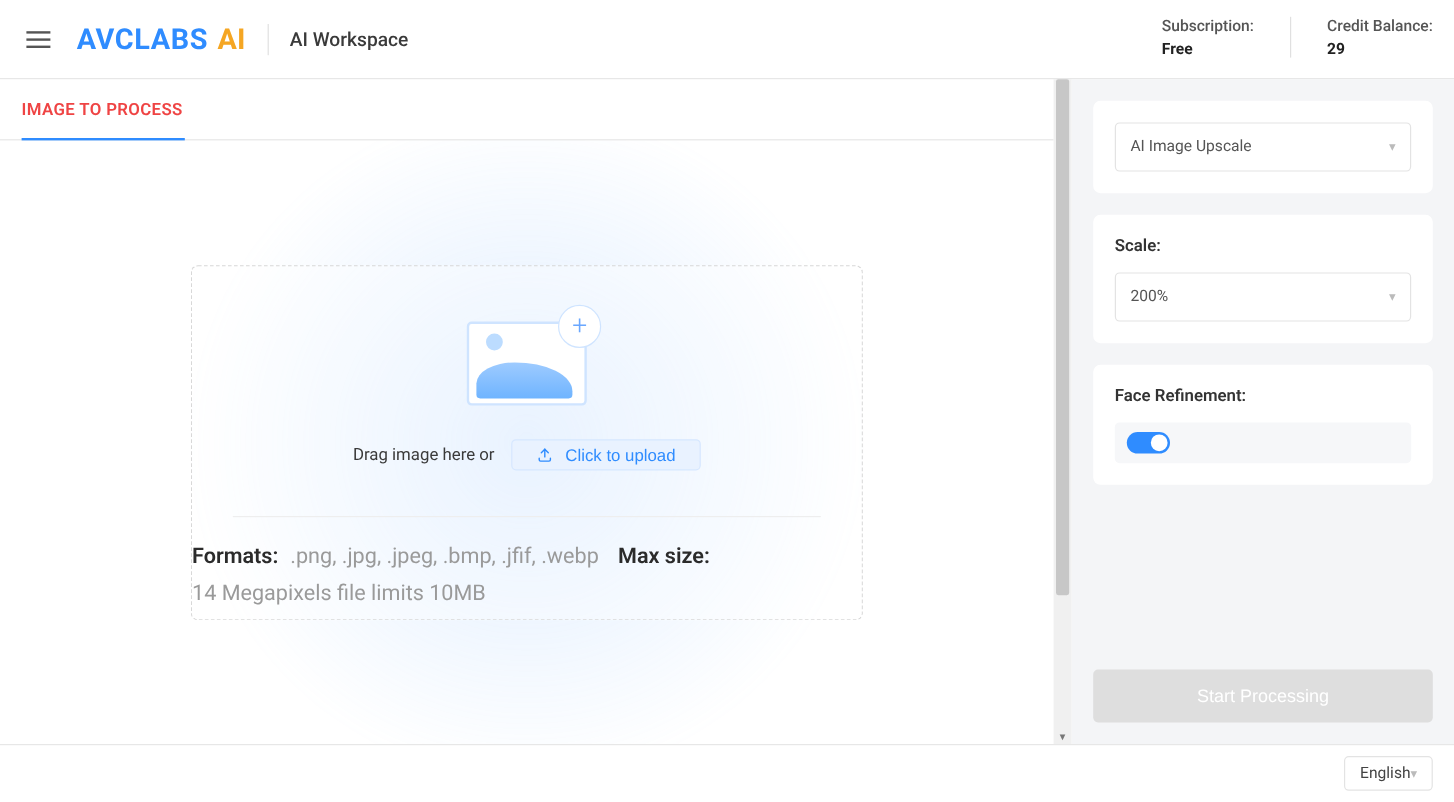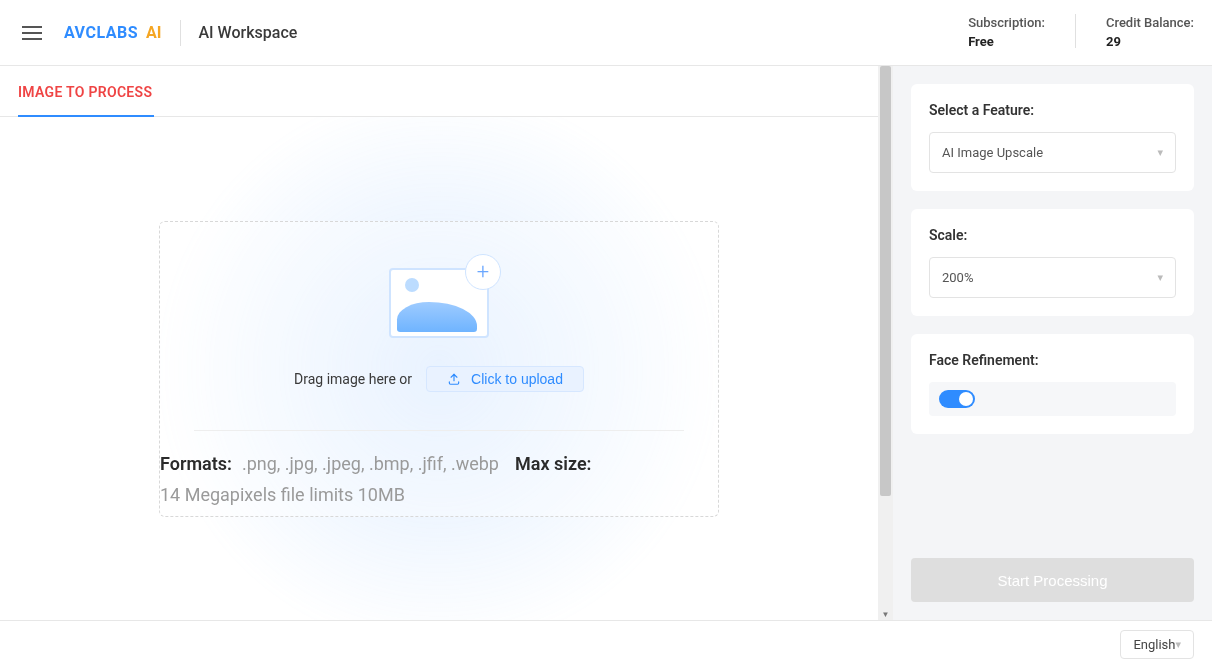--- a/index.html
+++ b/index.html
@@ -12,21 +12,21 @@
   }
 
   
   .header {
     height:66px; display:flex; align-items:center;
     padding:0 18px; border-bottom:1px solid #e7e7e7;
     gap:18px;
   }
   .menu-btn { display:flex; flex-direction:column; gap:4px; cursor:pointer; padding:4px;}
   .menu-btn span{ display:block; width:20px; height:2px; background:#555; }
-  .logo { display:flex; align-items:baseline; gap:8px; font-weight:700; font-size:16px;}
+  .logo { display:flex; align-items:baseline; gap:8px; font-weight:700; font-size:24px;}
   .logo .part1{ color:#2f8cff; letter-spacing:0.5px;}
   .logo .part2{ color:#f5a623;}
   .divider { width:1px; height:26px; background:#e0e0e0; }
   .workspace-title { font-size:16px; color:#3a3a3a; font-weight:500;}
   .header-right { margin-left:auto; display:flex; gap:30px; align-items:flex-start; }
   .sub-block { display:flex; flex-direction:column; font-size:13px; color:#555; line-height:1.4;}
   .sub-block .label{ color:#555; font-weight:500;}
   .sub-block .value{ color:#222; font-weight:700;}
   .vdivider { width:1px; height:34px; background:#e0e0e0; }
 
@@ -181,21 +181,20 @@
   </div>
 
   <div class="scrollbar">
     <div class="arrow top">▲</div>
     <div class="thumb"></div>
     <div class="arrow bot">▼</div>
   </div>
 
   <div class="right">
     <div class="card">
-      <div class="card-label">Select a Feature:</div>
       <div class="select">
         <span>AI Image Upscale</span>
         <span class="chev">▾</span>
       </div>
     </div>
 
     <div class="card">
       <div class="card-label">Scale:</div>
       <div class="select">
         <span>200%</span>

